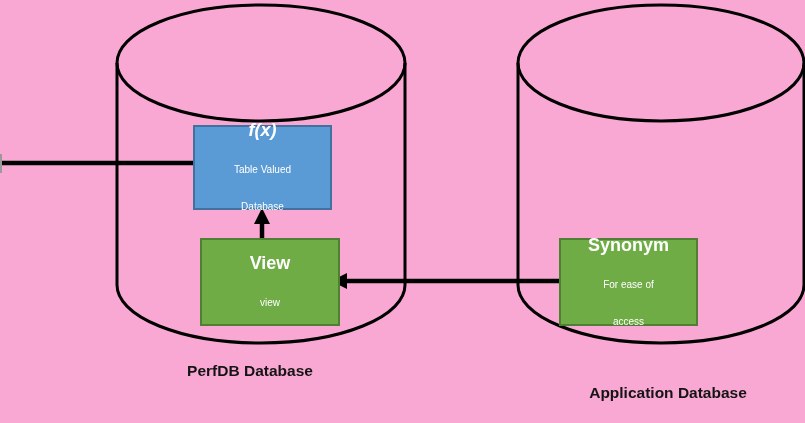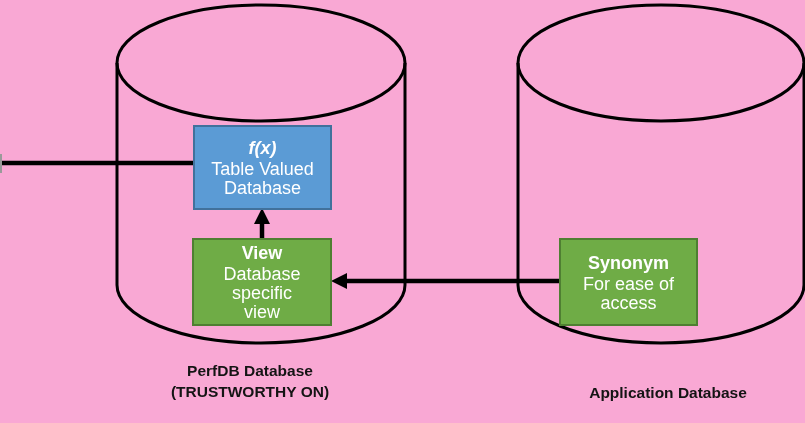--- a/index.html
+++ b/index.html
@@ -8,21 +8,21 @@
     font-family:"Liberation Sans", sans-serif; overflow:hidden;padding-left:40px;
   }
   svg.layer { position:absolute; left:0; top:0; }
   .node {
     position:absolute; box-sizing:border-box;
     display:flex; flex-direction:column; align-items:center; justify-content:center;
     color:#ffffff; text-align:center;
   }
   .node .title { font-weight:bold; font-size:18px; line-height:23px; }
   .node .title.fx { font-style:italic; }
-  .node .sub { font-size:18px; line-height:19px; }
+  .node .sub { font-size:10px; line-height:19px;margin-top:18px; }
   .node.blue  { background:#5B9BD5; border:2px solid #41719C; }
   .node.green { background:#6FAC46; border:2px solid #4F7F32; }
   .cyl-label {
     position:absolute; font-weight:bold; font-size:15.5px; line-height:21px;
     color:#141414; text-align:center;
   }
 </style>
 </head>
 <body>
 
@@ -57,32 +57,30 @@
       <polygon points="331,281 347,273 347,289" fill="#000"></polygon>
     </g>
   </svg>
 
   <div class="node blue" style="left:193px; top:125px; width:139px; height:85px;">
     <div class="title fx">f(x)</div>
     <div class="sub">Table Valued</div>
     <div class="sub">Database</div>
   </div>
 
-  <div class="node green" style="left:192px; top:238px; width:140px; height:88px;">
+  <div class="node green" style="left:200px; top:238px; width:140px; height:88px;">
     <div class="title">View</div>
-    <div class="sub">Database specific</div>
     <div class="sub">view</div>
   </div>
 
   <div class="node green" style="left:559px; top:238px; width:139px; height:88px;">
     <div class="title">Synonym</div>
     <div class="sub">For ease of</div>
     <div class="sub">access</div>
   </div>
 
   <div class="cyl-label" style="left:130px; top:360px; width:240px;">
     <div>PerfDB Database</div>
-    <div>(TRUSTWORTHY ON)</div>
   </div>
 
   <div class="cyl-label" style="left:548px; top:366px; width:240px;margin-top:16px;">Application Database</div>
 
 </div>
 
 </body></html>

